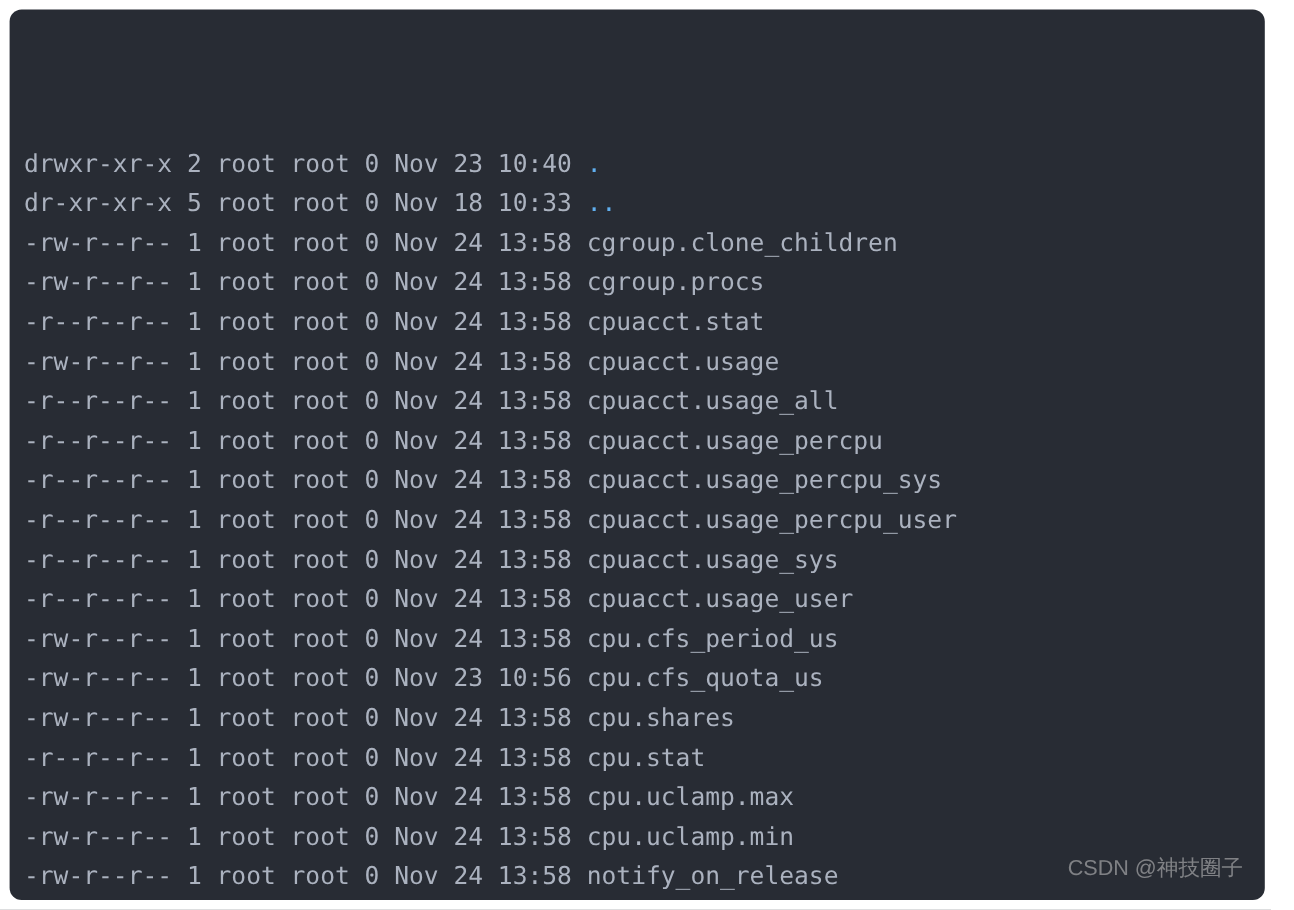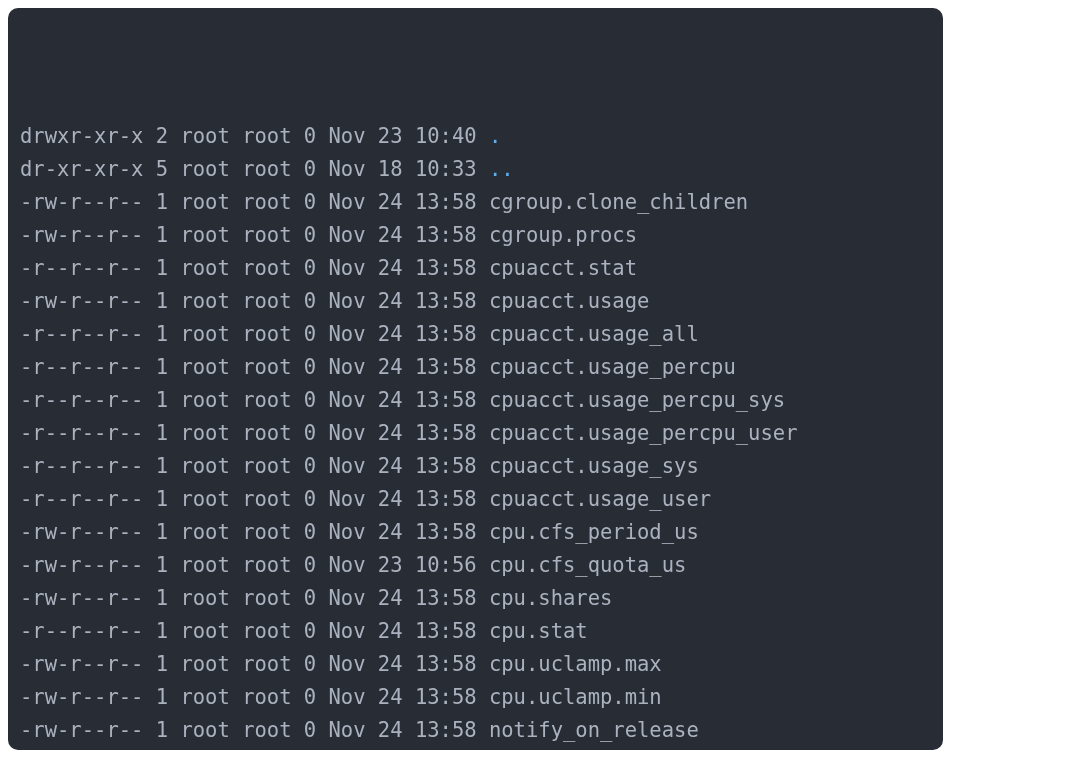--- a/index.html
+++ b/index.html
@@ -5,21 +5,21 @@
   html, body {
     margin: 0;
     padding: 0;
     width: 1078px;
     height: 758px;
     overflow: hidden;
     background: #fff;
   }
   .terminal {
     box-sizing: border-box;
-    width: 935px;
+    width: 1046px;
     height: 742px;
     margin: 8px;
     background: #282c34;
     border-radius: 10px;
     padding: 46px 0 0 12px;
     font-family: "SFMono-Regular", Menlo, Consolas, "DejaVu Sans Mono", monospace;
     font-size: 20.5px;
     line-height: 33px;
     color: #abb2bf;
     white-space: pre;
@@ -46,13 +46,14 @@
     font-size: 18px;
     font-weight: 400;
     white-space: nowrap;
   }
 </style>
 </head>
 <body>
 
 <div class="terminal">
   <div id="rows"><div class="row"><span class="col-perms">drwxr-xr-x</span><span class="col-links">2</span><span class="col-owner">root</span><span class="col-group">root</span><span class="col-size">0</span><span class="col-month">Nov</span><span class="col-day">23</span><span class="col-time">10:40</span><span class="col-name dir">.</span></div><div class="row"><span class="col-perms">dr-xr-xr-x</span><span class="col-links">5</span><span class="col-owner">root</span><span class="col-group">root</span><span class="col-size">0</span><span class="col-month">Nov</span><span class="col-day">18</span><span class="col-time">10:33</span><span class="col-name dir">..</span></div><div class="row"><span class="col-perms">-rw-r--r--</span><span class="col-links">1</span><span class="col-owner">root</span><span class="col-group">root</span><span class="col-size">0</span><span class="col-month">Nov</span><span class="col-day">24</span><span class="col-time">13:58</span><span class="col-name">cgroup.clone_children</span></div><div class="row"><span class="col-perms">-rw-r--r--</span><span class="col-links">1</span><span class="col-owner">root</span><span class="col-group">root</span><span class="col-size">0</span><span class="col-month">Nov</span><span class="col-day">24</span><span class="col-time">13:58</span><span class="col-name">cgroup.procs</span></div><div class="row"><span class="col-perms">-r--r--r--</span><span class="col-links">1</span><span class="col-owner">root</span><span class="col-group">root</span><span class="col-size">0</span><span class="col-month">Nov</span><span class="col-day">24</span><span class="col-time">13:58</span><span class="col-name">cpuacct.stat</span></div><div class="row"><span class="col-perms">-rw-r--r--</span><span class="col-links">1</span><span class="col-owner">root</span><span class="col-group">root</span><span class="col-size">0</span><span class="col-month">Nov</span><span class="col-day">24</span><span class="col-time">13:58</span><span class="col-name">cpuacct.usage</span></div><div class="row"><span class="col-perms">-r--r--r--</span><span class="col-links">1</span><span class="col-owner">root</span><span class="col-group">root</span><span class="col-size">0</span><span class="col-month">Nov</span><span class="col-day">24</span><span class="col-time">13:58</span><span class="col-name">cpuacct.usage_all</span></div><div class="row"><span class="col-perms">-r--r--r--</span><span class="col-links">1</span><span class="col-owner">root</span><span class="col-group">root</span><span class="col-size">0</span><span class="col-month">Nov</span><span class="col-day">24</span><span class="col-time">13:58</span><span class="col-name">cpuacct.usage_percpu</span></div><div class="row"><span class="col-perms">-r--r--r--</span><span class="col-links">1</span><span class="col-owner">root</span><span class="col-group">root</span><span class="col-size">0</span><span class="col-month">Nov</span><span class="col-day">24</span><span class="col-time">13:58</span><span class="col-name">cpuacct.usage_percpu_sys</span></div><div class="row"><span class="col-perms">-r--r--r--</span><span class="col-links">1</span><span class="col-owner">root</span><span class="col-group">root</span><span class="col-size">0</span><span class="col-month">Nov</span><span class="col-day">24</span><span class="col-time">13:58</span><span class="col-name">cpuacct.usage_percpu_user</span></div><div class="row"><span class="col-perms">-r--r--r--</span><span class="col-links">1</span><span class="col-owner">root</span><span class="col-group">root</span><span class="col-size">0</span><span class="col-month">Nov</span><span class="col-day">24</span><span class="col-time">13:58</span><span class="col-name">cpuacct.usage_sys</span></div><div class="row"><span class="col-perms">-r--r--r--</span><span class="col-links">1</span><span class="col-owner">root</span><span class="col-group">root</span><span class="col-size">0</span><span class="col-month">Nov</span><span class="col-day">24</span><span class="col-time">13:58</span><span class="col-name">cpuacct.usage_user</span></div><div class="row"><span class="col-perms">-rw-r--r--</span><span class="col-links">1</span><span class="col-owner">root</span><span class="col-group">root</span><span class="col-size">0</span><span class="col-month">Nov</span><span class="col-day">24</span><span class="col-time">13:58</span><span class="col-name">cpu.cfs_period_us</span></div><div class="row"><span class="col-perms">-rw-r--r--</span><span class="col-links">1</span><span class="col-owner">root</span><span class="col-group">root</span><span class="col-size">0</span><span class="col-month">Nov</span><span class="col-day">23</span><span class="col-time">10:56</span><span class="col-name">cpu.cfs_quota_us</span></div><div class="row"><span class="col-perms">-rw-r--r--</span><span class="col-links">1</span><span class="col-owner">root</span><span class="col-group">root</span><span class="col-size">0</span><span class="col-month">Nov</span><span class="col-day">24</span><span class="col-time">13:58</span><span class="col-name">cpu.shares</span></div><div class="row"><span class="col-perms">-r--r--r--</span><span class="col-links">1</span><span class="col-owner">root</span><span class="col-group">root</span><span class="col-size">0</span><span class="col-month">Nov</span><span class="col-day">24</span><span class="col-time">13:58</span><span class="col-name">cpu.stat</span></div><div class="row"><span class="col-perms">-rw-r--r--</span><span class="col-links">1</span><span class="col-owner">root</span><span class="col-group">root</span><span class="col-size">0</span><span class="col-month">Nov</span><span class="col-day">24</span><span class="col-time">13:58</span><span class="col-name">cpu.uclamp.max</span></div><div class="row"><span class="col-perms">-rw-r--r--</span><span class="col-links">1</span><span class="col-owner">root</span><span class="col-group">root</span><span class="col-size">0</span><span class="col-month">Nov</span><span class="col-day">24</span><span class="col-time">13:58</span><span class="col-name">cpu.uclamp.min</span></div><div class="row"><span class="col-perms">-rw-r--r--</span><span class="col-links">1</span><span class="col-owner">root</span><span class="col-group">root</span><span class="col-size">0</span><span class="col-month">Nov</span><span class="col-day">24</span><span class="col-time">13:58</span><span class="col-name">notify_on_release</span></div><div class="row"><span class="col-perms">-rw-r--r--</span><span class="col-links">1</span><span class="col-owner">root</span><span class="col-group">root</span><span class="col-size">0</span><span class="col-month">Nov</span><span class="col-day">23</span><span class="col-time">10:56</span><span class="col-name">tasks</span></div></div>
+  <div class="watermark">CSDN @神技圈子</div>
 </div>
 
 </body></html>

